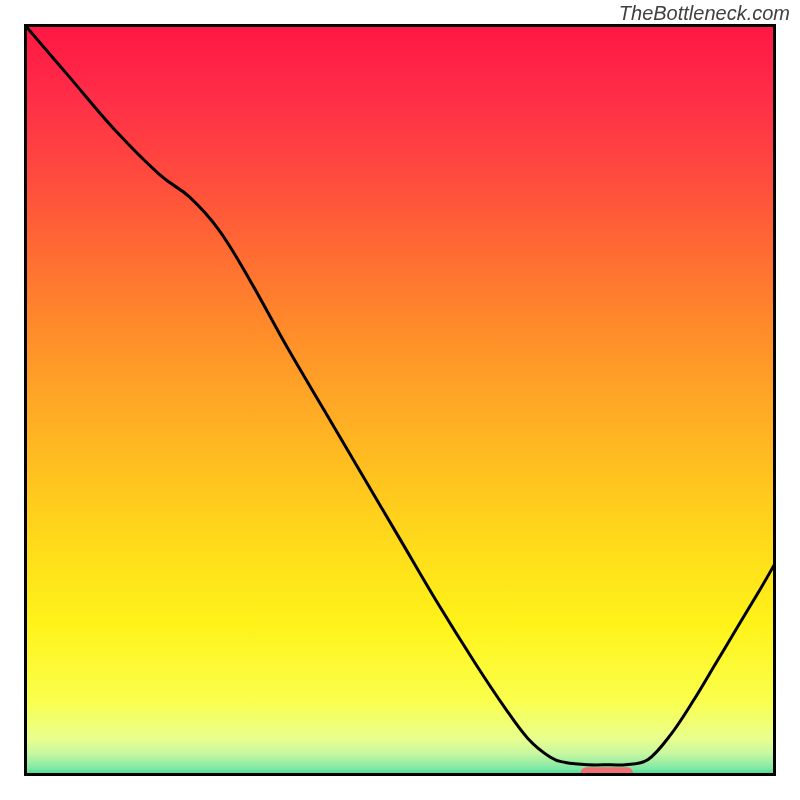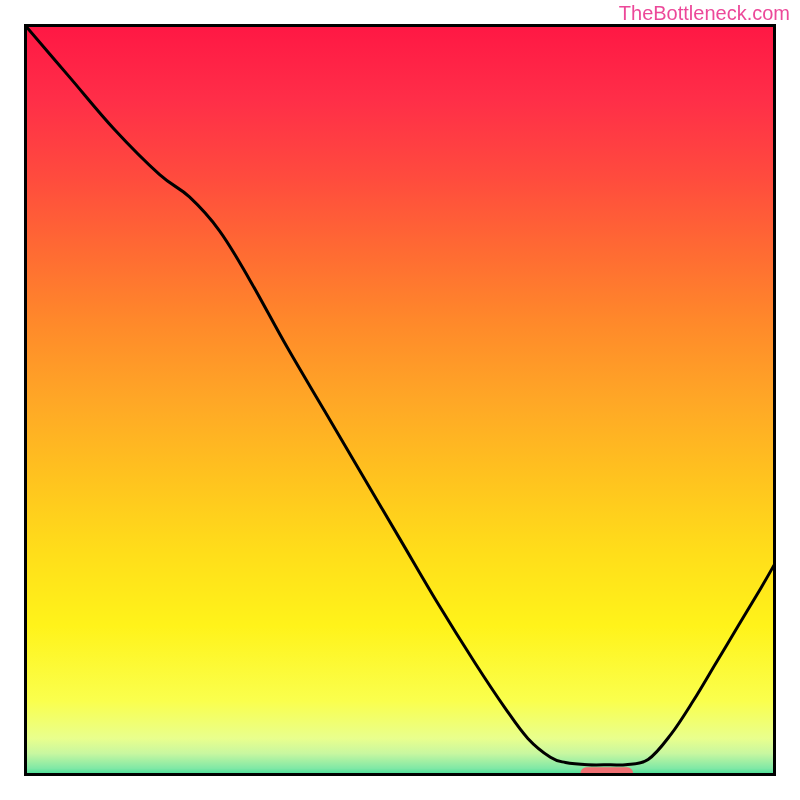--- a/index.html
+++ b/index.html
@@ -9,23 +9,24 @@
     height: 800px;
     background: #fff;
     position: relative;
     font-family: Arial, sans-serif;
   }
   .watermark {
     position: absolute;
     top: 2px;
     right: 10px;
     font-size: 20px;
-    color: #ec4899;
+    color: #404040;
     font-family: Arial, sans-serif;
     z-index: 10;
+    font-style: italic;
   }
   .chart-wrap {
     position: absolute;
     top: 24px;
     left: 24px;
     width: 752px;
     height: 752px;
   }
 </style>
 </head>

